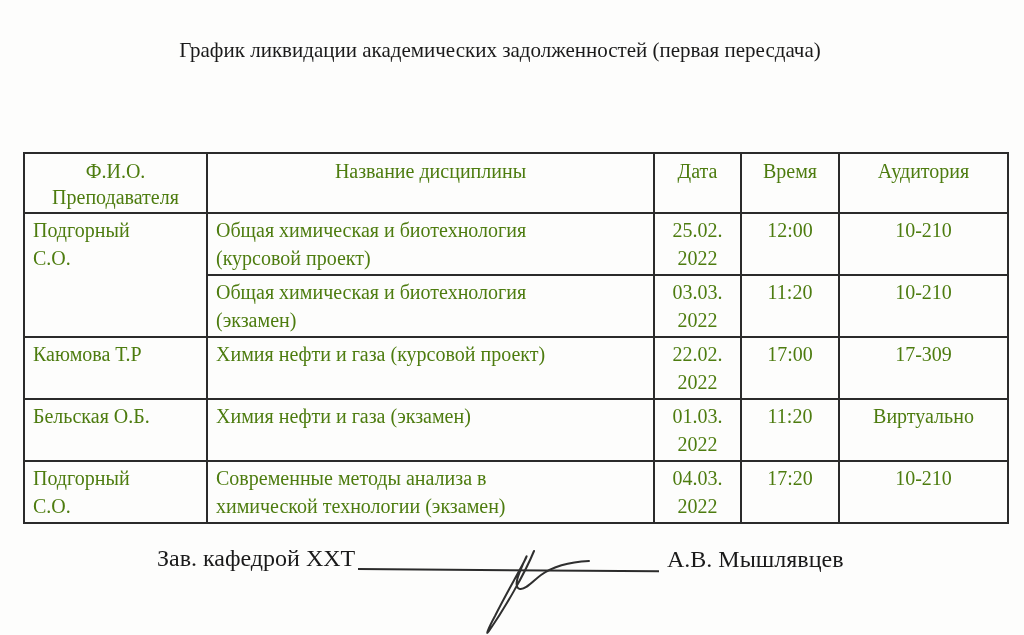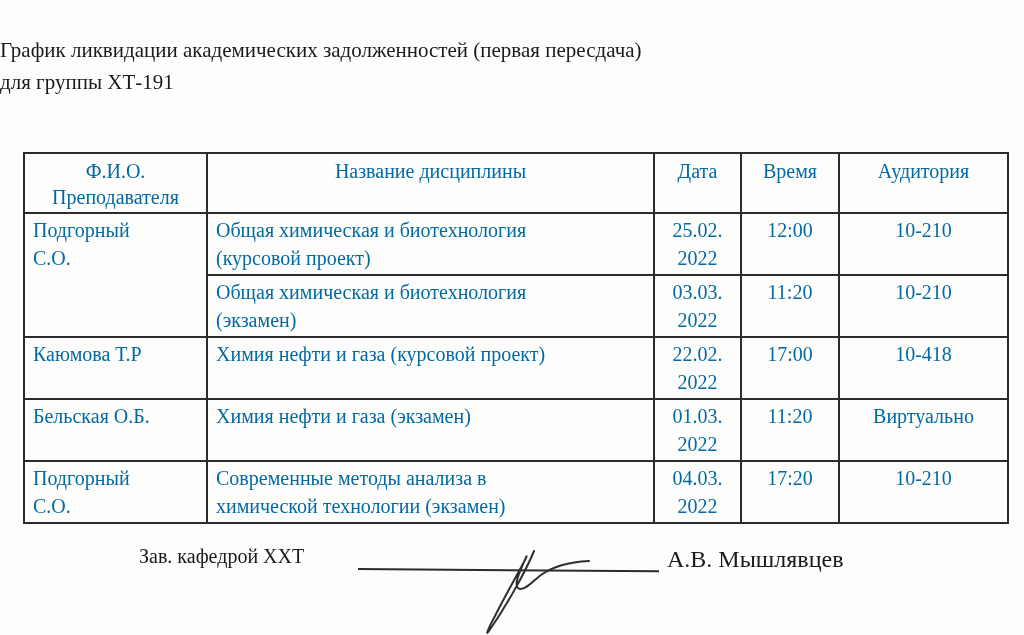--- a/index.html
+++ b/index.html
@@ -13,32 +13,33 @@
     background: #fdfdfc;
     font-family: "Liberation Serif", "DejaVu Serif", serif;
     color: #1a1a1a;
     overflow: hidden;
   }
   .title-block {
     position: absolute;
     top: 34px;
     left: 0;
     width: 1000px;
+    text-align: center;
     font-size: 21px;
     line-height: 32px;
   }
   .doc-table {
     position: absolute;
     top: 152px;
     left: 23px;
     border-collapse: collapse;
     table-layout: fixed;
     font-size: 20px;
     line-height: 28px;
-    color: #0369a1;
+    color: #4d7c0f;
   }
   .doc-table td, .doc-table th {
     border: 2px solid #2b2b2b;
     vertical-align: top;
     padding: 2px 8px;
     font-weight: normal;
     white-space: pre-line;
     overflow: hidden;
   }
   .doc-table th { text-align: center; padding-top: 4px; line-height: 26px; }
@@ -51,23 +52,23 @@
   .cell-disc     { text-align: left; padding-left: 10px; }
   .cell-date, .cell-time, .cell-room { text-align: center; padding-left: 3px; padding-right: 3px; margin-top: 8px; }
   .row-h { height: 52px; }
   .row-1 { height: 51px; }
   .row-2 { height: 51px; }
   .row-3 { height: 58px; }
   .row-4 { height: 49px; }
   .row-5 { height: 55px; }
   .footer-label {
     position: absolute;
-    left: 139px;
+    left: 157px;
     top: 545px;
-    font-size: 20px;
+    font-size: 24px;
   }
   .footer-name {
     position: absolute;
     left: 667px;
     top: 546px;
     font-size: 24px;
   }
   .sign-line {
     position: absolute;
     left: 358px;
@@ -84,21 +85,20 @@
     top: 540px;
     width: 130px;
     height: 100px;
   }
 </style>
 </head>
 <body>
 
 <div class="title-block">
   <div>График ликвидации академических задолженностей (первая пересдача)</div>
-  <div>для группы ХТ-191</div>
 </div>
 
 <table class="doc-table">
   <colgroup>
     <col class="col-teacher">
     <col class="col-disc">
     <col class="col-date">
     <col class="col-time">
     <col class="col-room">
   </colgroup>
@@ -128,21 +128,21 @@
 2022</td>
     <td class="cell-time">11:20</td>
     <td class="cell-room">10-210</td>
   </tr>
   <tr class="row-3">
     <td class="cell-teacher">Каюмова Т.Р</td>
     <td class="cell-disc">Химия нефти и газа (курсовой проект)</td>
     <td class="cell-date">22.02.
 2022</td>
     <td class="cell-time">17:00</td>
-    <td class="cell-room">10-418</td>
+    <td class="cell-room">17-309</td>
   </tr>
   <tr class="row-4">
     <td class="cell-teacher">Бельская О.Б.</td>
     <td class="cell-disc">Химия нефти и газа (экзамен)</td>
     <td class="cell-date">01.03.
 2022</td>
     <td class="cell-time">11:20</td>
     <td class="cell-room">Виртуально</td>
   </tr>
   <tr class="row-5">

